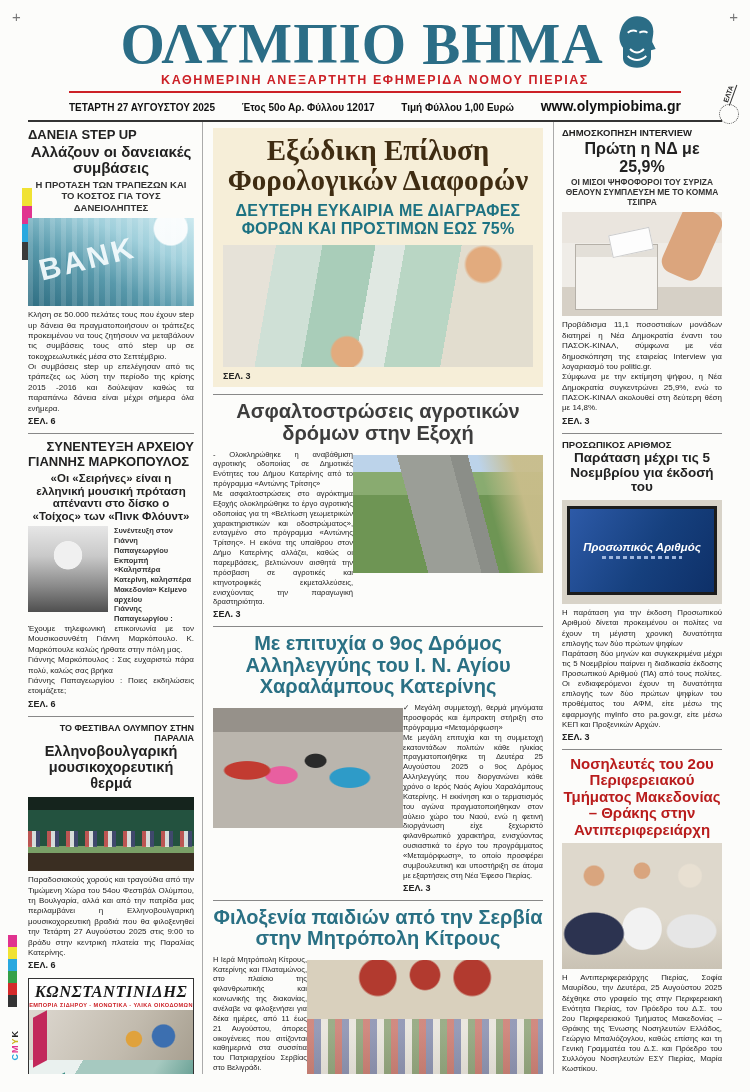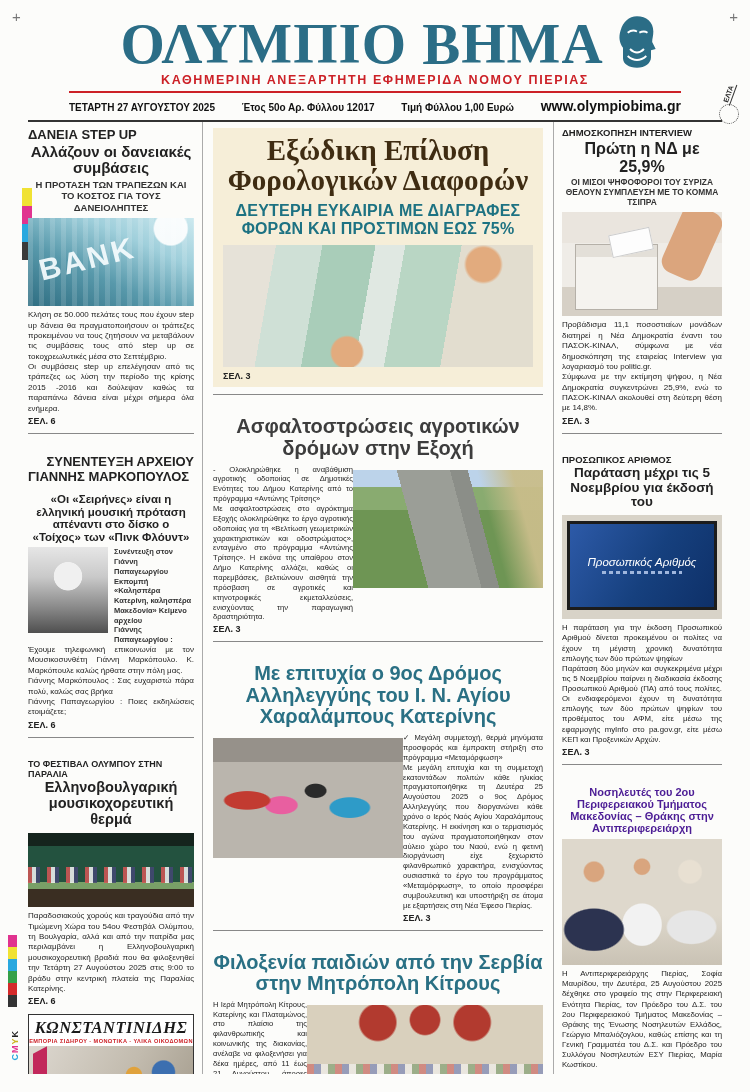--- a/index.html
+++ b/index.html
@@ -30,45 +30,45 @@
   .date-row .site { font-size:14px; }
   .elta-wrap { position:absolute; right:-18px; bottom:-4px; text-align:center; }
   .elta { display:inline-block; transform:rotate(-70deg); font-size:7px; font-weight:bold; border-bottom:1px solid #333; padding:1px 2px; }
   .elta-circle { width:20px; height:20px; border:1.5px dotted #444; border-radius:50%; margin:4px auto 0; }
   
   .cols { display:flex; margin:0 28px; height:952px; overflow:hidden; }
   .col-l { width:174px; padding:6px 8px 0 0; }
   .col-c { width:352px; padding:6px 10px 0 10px; border-left:1px solid #aaa; border-right:1px solid #aaa; }
   .col-r { flex:1; padding:6px 0 0 8px; }
   .art { overflow:hidden; }
-  .rule-top { border-top:1px solid #888; margin-top:7px; padding-top:21px; }
+  .rule-top { border-top:1px solid #888; margin-top:7px; padding-top:6px; }
   .kicker { font-size:13px; font-weight:bold; line-height:1.15; }
   .hl { font-weight:bold; line-height:1.1; text-align:center; }
   .sub { font-weight:bold; text-align:center; line-height:1.2; color:#333; }
   .body { font-size:8px; line-height:1.3; text-align:justify; color:#222; }
   .pre { white-space:pre-line; }
   .pgref { font-size:9px; font-weight:bold; text-align:left; margin-top:2px; }
   .ph { position:relative; width:100%; overflow:hidden; margin:5px 0 4px; }
   
   .l-hl1 { font-size:15px; margin-top:1px; }
   .l-sub1 { font-size:9.5px; margin-top:2px; }
   .ph-bank { height:88px; background:
      radial-gradient(circle at 86% 12%, rgba(255,255,255,.9) 0 10%, transparent 11%),
      repeating-linear-gradient(90deg, rgba(255,255,255,.14) 0 5px, transparent 5px 11px),
      linear-gradient(205deg,#cde9ef 0%,#9fcfdb 30%,#5899ab 62%,#2f6e82 100%); }
   .bank-word { position:absolute; left:10px; top:24px; transform:rotate(-14deg); font-weight:bold; font-size:30px; letter-spacing:3px; color:rgba(242,250,252,.95); }
   .k2 { display:block; }
   .k2 .r { text-align:right; display:block; }
-  .l-hl2 { font-size:11.5px; margin-top:8px; }
+  .l-hl2 { font-size:11.5px; margin-top:2px; }
   .marko-row { overflow:hidden; margin-top:4px; }
   .ph-marko { float:left; width:80px; height:86px; margin:0 6px 3px 0;
      background: radial-gradient(circle at 50% 34%, #f0f0f0 0 20%, transparent 21%),
      linear-gradient(180deg,#e6e6e6 0%,#c9c9c9 35%,#8a8a8a 70%,#4f4f4f 100%); }
   .side-txt { font-size:7.5px; line-height:1.3; font-weight:bold; color:#333; }
-  .l-k3 { text-align:left; font-size:9px; }
+  .l-k3 { text-align:right; font-size:9px; }
   .l-hl3 { font-size:14.5px; margin-top:1px; }
   .ph-fest { height:74px; background:
      repeating-linear-gradient(90deg, rgba(214,86,86,.85) 0 4px, rgba(245,245,245,.85) 4px 8px, rgba(70,70,120,.8) 8px 12px, transparent 12px 19px) 0 58%/100% 16px no-repeat,
      linear-gradient(180deg,#15241d 0 18%, #23523f 18% 66%, #79a067 66% 76%, #3a2e22 76% 100%); }
   
   .kon { border:1.5px solid #333; margin-top:8px; background:#fff; }
   .kon-title { font-family:"Liberation Serif", serif; font-style:italic; font-weight:bold; font-size:16.5px; text-align:center; letter-spacing:.5px; padding-top:3px; color:#1a1a1a; }
   .kon-sub { color:#cc2127; font-size:5.6px; font-weight:bold; text-align:center; letter-spacing:.4px; padding-bottom:2px; }
   .kon-ph { position:relative; }
   .kon-ph div { height:50px; }
@@ -114,23 +114,23 @@
   .r-hl1 { font-size:16px; text-align:center; margin-top:1px; }
   .r-sub1 { font-size:8.4px; margin-top:2px; }
   .ph-vote { height:104px; }
   .ph-vote .bg { position:absolute; inset:0; background:linear-gradient(180deg,#eae5de 0 30%, #efece7 30% 72%, #d6d0c6 72% 100%); }
   .ballot-box { position:absolute; left:8%; bottom:6%; width:52%; height:64%; background:#f5f3ef; border:1px solid #b5b0a8; box-shadow:inset 0 12px 0 #e3dfd8; }
   .arm { position:absolute; right:6%; top:-6%; width:26%; height:70%; background:#dba57d; transform:rotate(24deg); border-radius:12px; }
   .envelope { position:absolute; left:30%; top:18%; width:26%; height:22%; background:#fdfdfd; border:1px solid #ccc; transform:rotate(-12deg); }
   .r-hl2 { font-size:13.5px; }
   .ph-pa { height:104px; background:#d8d3c8; }
   .pa-screen { position:absolute; inset:5% 3% 9% 3%; background:linear-gradient(120deg,#2d5aa8,#16407e 55%,#0e3068); border:3px solid #1c1c1c; display:flex; flex-direction:column; align-items:center; justify-content:center; gap:3px; }
-  .pa-screen .t { color:#fff; font-size:11.5px; font-weight:normal; font-style:italic; }
+  .pa-screen .t { color:#fff; font-size:11.5px; font-weight:bold; font-style:italic; }
   .pa-screen .dots { width:56%; height:3px; background:repeating-linear-gradient(90deg,#9fb6dd 0 4px, transparent 4px 7px); }
-  .r-hl3 { font-size:11px; color:#4c1d95; }
+  .r-hl3 { font-size:15px; color:#b91c1c; }
   .ph-nurse { height:126px; background:
      radial-gradient(circle at 20% 26%, #d9a57e 0 6%, transparent 7%),
      radial-gradient(circle at 50% 22%, #d9a57e 0 6%, transparent 7%),
      radial-gradient(circle at 80% 26%, #e8e0d2 0 7%, transparent 8%),
      radial-gradient(ellipse at 20% 72%, #2c3350 0 16%, transparent 17%),
      radial-gradient(ellipse at 50% 68%, #f2f2f2 0 17%, transparent 18%),
      radial-gradient(ellipse at 81% 70%, #e6e6e6 0 13%, transparent 14%),
      linear-gradient(180deg,#ded8cc 0 60%, #c9c2b4 100%); }
   .r-body { font-size:7.8px; }
   

